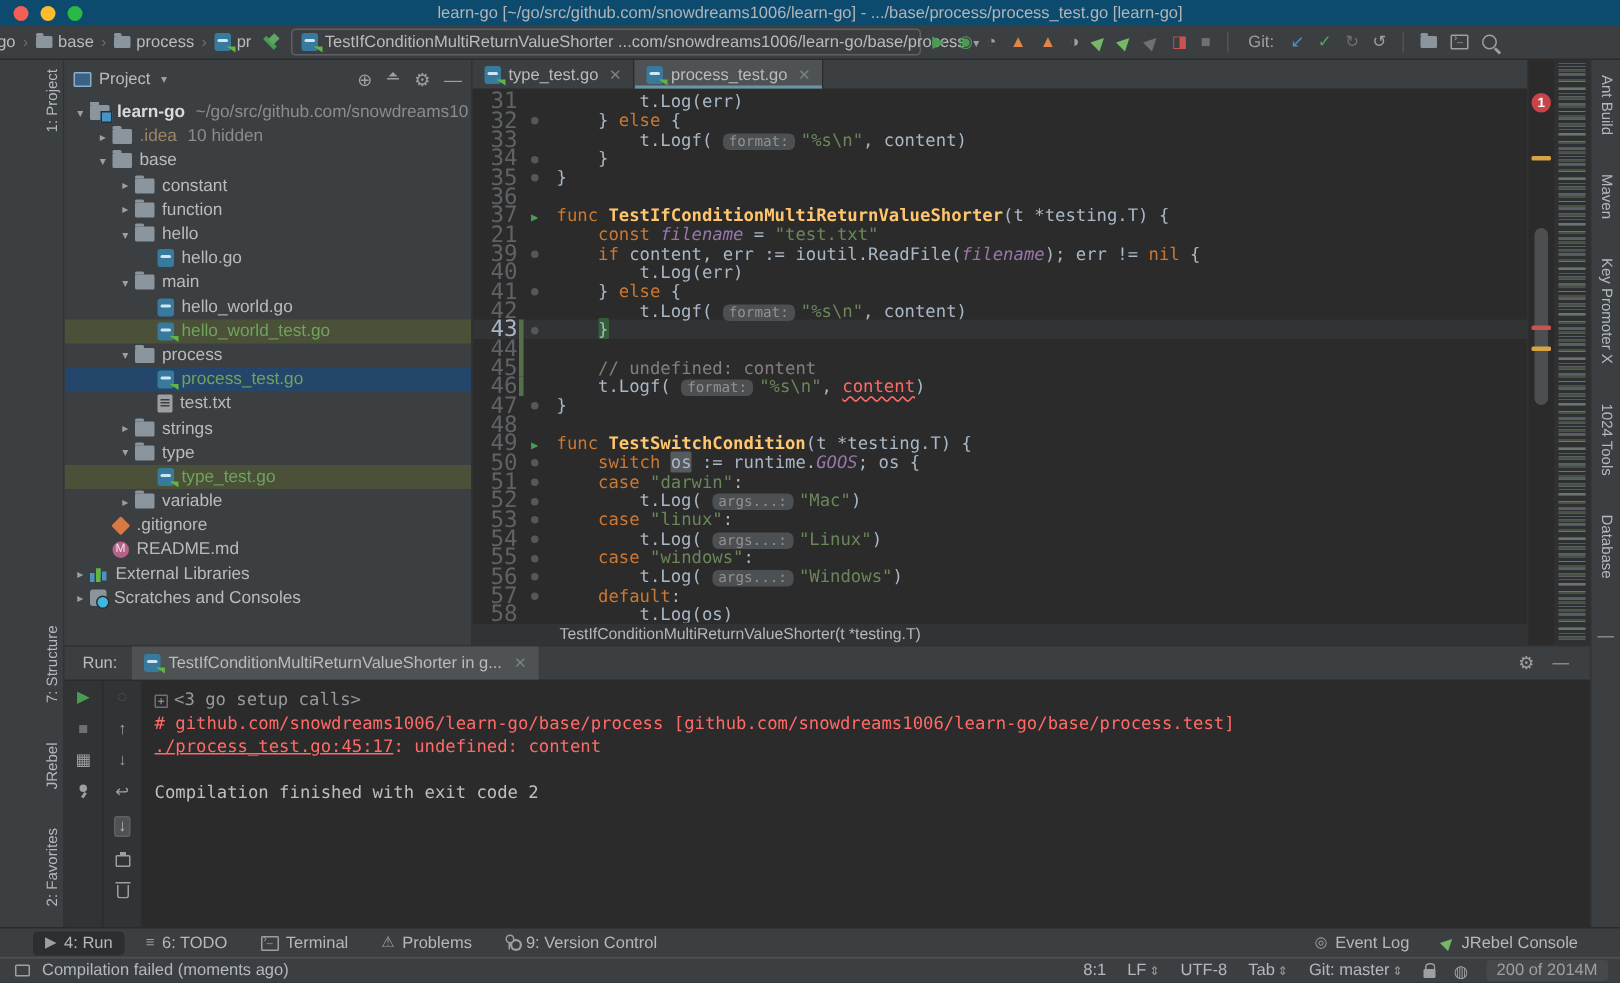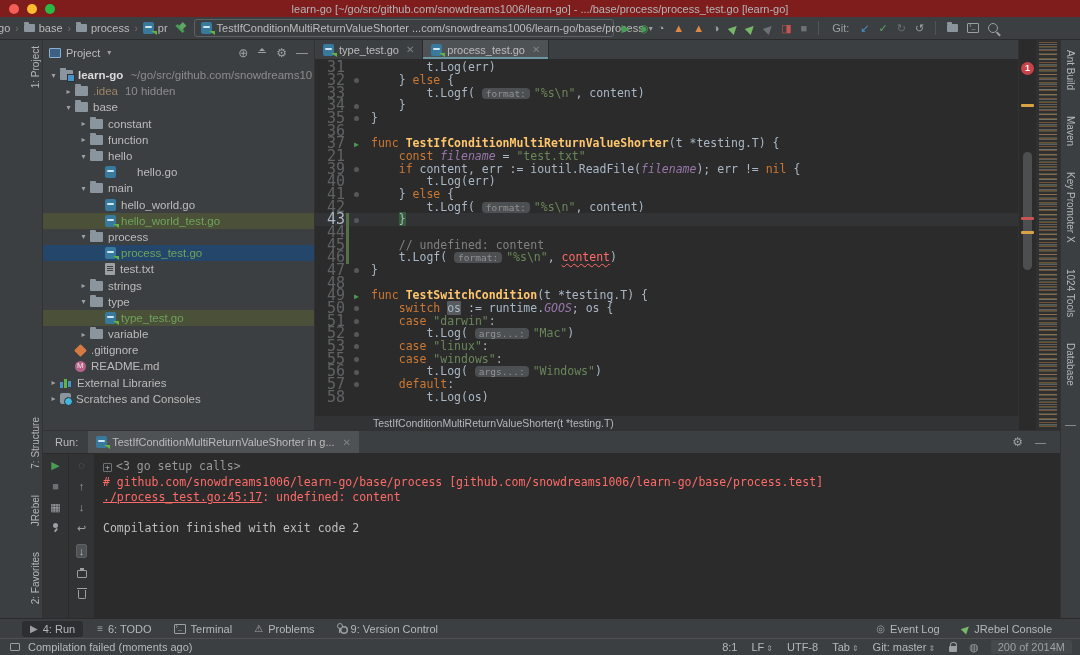--- a/index.html
+++ b/index.html
@@ -1,21 +1,21 @@
 <!DOCTYPE html>
 <html><head>
 <meta charset="utf-8">
 <style>
   *{margin:0;padding:0;box-sizing:border-box;}
   html,body{width:1080px;height:655px;overflow:hidden;background:#2b2b2b;}
   body{font-family:"Liberation Sans", sans-serif;color:#bbbbbb;font-size:11px;-webkit-font-smoothing:antialiased;}
   .app{width:1080px;height:655px;display:flex;flex-direction:column;background:#3c3f41;}
 
   
-  .titlebar{height:17px;background:#7f1d1d;display:flex;align-items:center;position:relative;flex:0 0 auto;}
+  .titlebar{height:17px;background:#0c4a6e;display:flex;align-items:center;position:relative;flex:0 0 auto;}
   .lights{display:flex;gap:8px;margin-left:9px;}
   .light{width:10px;height:10px;border-radius:50%;}
   .l-red{background:#f35f57;}.l-yel{background:#fdbc2e;}.l-grn{background:#2ab944;}
   .wtitle{position:absolute;left:0;right:0;text-align:center;color:#b2b5b7;font-size:11px;pointer-events:none;white-space:nowrap;}
 
   
   .toolbar{height:23px;background:#3c3f41;border-bottom:1px solid #2b2b2b;display:flex;align-items:center;flex:0 0 auto;overflow:hidden;}
   .bc-strip{display:flex;align-items:center;margin-left:-30px;white-space:nowrap;}
   .bc-item{display:flex;align-items:center;gap:4px;color:#bbbbbb;}
   .bc-sep{color:#6e7173;margin:0 5px;font-size:10px;}
@@ -294,21 +294,21 @@
               <div class="trow" style="padding-left: 34px;">
                 <span class="texp">▸</span>
                 <span class="fi-folder"></span>
                 <span class="tlabel">function</span>
               </div>
               <div class="trow" style="padding-left: 34px;">
                 <span class="texp">▾</span>
                 <span class="fi-folder"></span>
                 <span class="tlabel">hello</span>
               </div>
-              <div class="trow" style="padding-left: 62px; gap: 16px;">
+              <div class="trow" style="padding-left: 62px;">
                 <span class="fi-go"></span>
                 <span class="tlabel">hello.go</span>
               </div>
               <div class="trow" style="padding-left: 34px;">
                 <span class="texp">▾</span>
                 <span class="fi-folder"></span>
                 <span class="tlabel">main</span>
               </div>
               <div class="trow" style="padding-left: 62px;">
                 <span class="fi-go"></span>
@@ -401,20 +401,21 @@
               <div class="cl"><span class="lnum">44</span><span class="chg on"></span><span class="marker"></span><span class="ctext"></span></div>
               <div class="cl"><span class="lnum">45</span><span class="chg on"></span><span class="marker"></span><span class="ctext"><span class="tok-pl">    </span><span class="tok-cm">// undefined: content</span></span></div>
               <div class="cl"><span class="lnum">46</span><span class="chg on"></span><span class="marker"></span><span class="ctext"><span class="tok-pl">    t.Logf( </span><span class="tok-hint">format:</span><span class="tok-str">"%s\n"</span><span class="tok-pl">, </span><span class="tok-err">content</span><span class="tok-pl">)</span></span></div>
               <div class="cl"><span class="lnum">47</span><span class="chg"></span><span class="marker"><span class="dotm"></span></span><span class="ctext"><span class="tok-pl">}</span></span></div>
               <div class="cl"><span class="lnum">48</span><span class="chg"></span><span class="marker"></span><span class="ctext"></span></div>
               <div class="cl"><span class="lnum">49</span><span class="chg"></span><span class="marker"><span class="runm">▶</span></span><span class="ctext"><span class="tok-kw">func </span><span class="tok-fn">TestSwitchCondition</span><span class="tok-pl">(t *testing.T) {</span></span></div>
               <div class="cl"><span class="lnum">50</span><span class="chg"></span><span class="marker"><span class="dotm"></span></span><span class="ctext"><span class="tok-pl">    </span><span class="tok-kw">switch</span><span class="tok-pl"> </span><span class="tok-hl">os</span><span class="tok-pl"> := runtime.</span><span class="tok-it">GOOS</span><span class="tok-pl">; os {</span></span></div>
               <div class="cl"><span class="lnum">51</span><span class="chg"></span><span class="marker"><span class="dotm"></span></span><span class="ctext"><span class="tok-pl">    </span><span class="tok-kw">case</span><span class="tok-pl"> </span><span class="tok-str">"darwin"</span><span class="tok-pl">:</span></span></div>
               <div class="cl"><span class="lnum">52</span><span class="chg"></span><span class="marker"><span class="dotm"></span></span><span class="ctext"><span class="tok-pl">        t.Log( </span><span class="tok-hint">args...:</span><span class="tok-str">"Mac"</span><span class="tok-pl">)</span></span></div>
               <div class="cl"><span class="lnum">53</span><span class="chg"></span><span class="marker"><span class="dotm"></span></span><span class="ctext"><span class="tok-pl">    </span><span class="tok-kw">case</span><span class="tok-pl"> </span><span class="tok-str">"linux"</span><span class="tok-pl">:</span></span></div>
+              <div class="cl"><span class="lnum">54</span><span class="chg"></span><span class="marker"><span class="dotm"></span></span><span class="ctext"><span class="tok-pl">        t.Log( </span><span class="tok-hint">args...:</span><span class="tok-str">"Linux"</span><span class="tok-pl">)</span></span></div>
               <div class="cl"><span class="lnum">55</span><span class="chg"></span><span class="marker"><span class="dotm"></span></span><span class="ctext"><span class="tok-pl">    </span><span class="tok-kw">case</span><span class="tok-pl"> </span><span class="tok-str">"windows"</span><span class="tok-pl">:</span></span></div>
               <div class="cl"><span class="lnum">56</span><span class="chg"></span><span class="marker"><span class="dotm"></span></span><span class="ctext"><span class="tok-pl">        t.Log( </span><span class="tok-hint">args...:</span><span class="tok-str">"Windows"</span><span class="tok-pl">)</span></span></div>
               <div class="cl"><span class="lnum">57</span><span class="chg"></span><span class="marker"><span class="dotm"></span></span><span class="ctext"><span class="tok-pl">    </span><span class="tok-kw">default</span><span class="tok-pl">:</span></span></div>
               <div class="cl"><span class="lnum">58</span><span class="chg"></span><span class="marker"></span><span class="ctext"><span class="tok-pl">        t.Log(os)</span></span></div>
             </div>
           <div class="ctxbar">TestIfConditionMultiReturnValueShorter(t *testing.T)</div>
         </div>
 
         <div class="stripe" id="error-stripe">
           <div class="errbadge">1</div>

